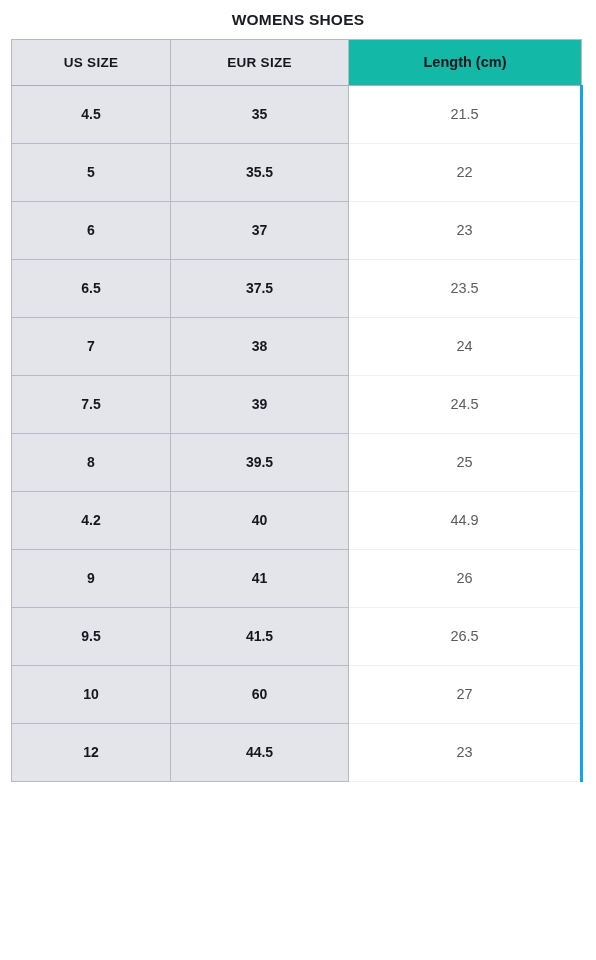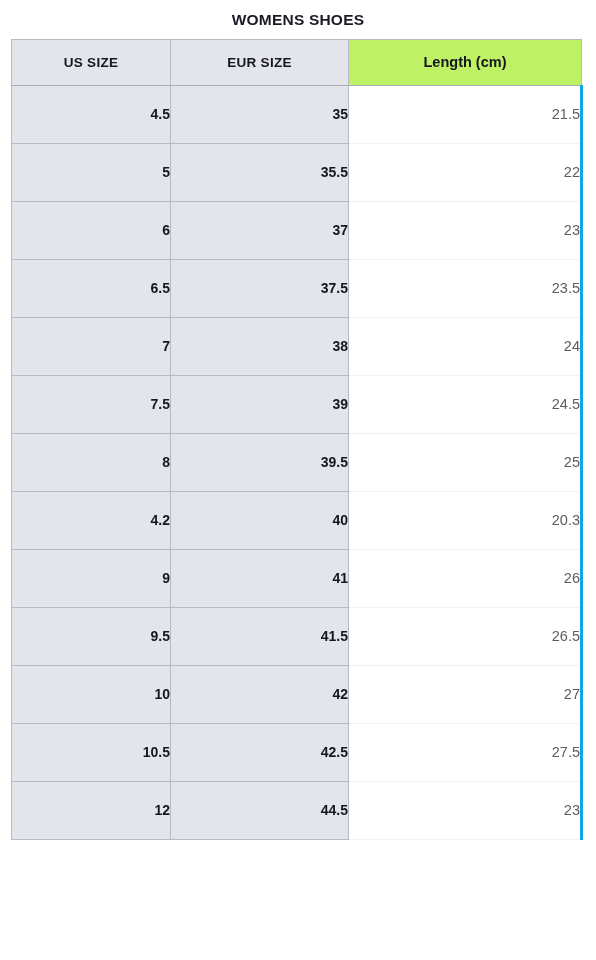--- a/index.html
+++ b/index.html
@@ -61,34 +61,34 @@
     box-sizing: border-box;
   }
   thead th.cell-gray {
     background: #e3e5ea;
     border-top: 1px solid #b6bac4;
     border-bottom: 1px solid #a8adb8;
     border-left: 1px solid #b6bac4;
     border-right: 1px solid #b6bac4;
   }
   thead th.cell-white {
-    background: #bef264;
+    background: #14b8a6;
     border-top: 1px solid #b6bac4;
     border-bottom: 1px solid #a8adb8;
     border-left: 1px solid #b6bac4;
     border-right: 1px solid #b6bac4;
     font-size: 14.5px;
     letter-spacing: 0;
   }
 
   
   tbody td {
     height: 58px;
     padding: 0;
-    text-align: right;
+    text-align: center;
     vertical-align: middle;
     box-sizing: border-box;
   }
   tbody td.cell-gray {
     background: #e3e5ea;
     color: #16161e;
     font-size: 14px;
     font-weight: bold;
     border-left: 1px solid #b6bac4;
     border-right: 1px solid #b6bac4;
@@ -164,41 +164,36 @@
             <td class="cell-white">24.5</td>
           </tr>
           <tr>
             <td class="cell-gray">8</td>
             <td class="cell-gray">39.5</td>
             <td class="cell-white">25</td>
           </tr>
           <tr>
             <td class="cell-gray">4.2</td>
             <td class="cell-gray">40</td>
-            <td class="cell-white">20.3</td>
+            <td class="cell-white">44.9</td>
           </tr>
           <tr>
             <td class="cell-gray">9</td>
             <td class="cell-gray">41</td>
             <td class="cell-white">26</td>
           </tr>
           <tr>
             <td class="cell-gray">9.5</td>
             <td class="cell-gray">41.5</td>
             <td class="cell-white">26.5</td>
           </tr>
           <tr>
             <td class="cell-gray">10</td>
-            <td class="cell-gray">42</td>
+            <td class="cell-gray">60</td>
             <td class="cell-white">27</td>
-          </tr>
-          <tr>
-            <td class="cell-gray">10.5</td>
-            <td class="cell-gray">42.5</td>
-            <td class="cell-white">27.5</td>
           </tr>
           <tr>
             <td class="cell-gray">12</td>
             <td class="cell-gray">44.5</td>
             <td class="cell-white">23</td>
           </tr>
         </tbody>
     </table>
   </div>
 

